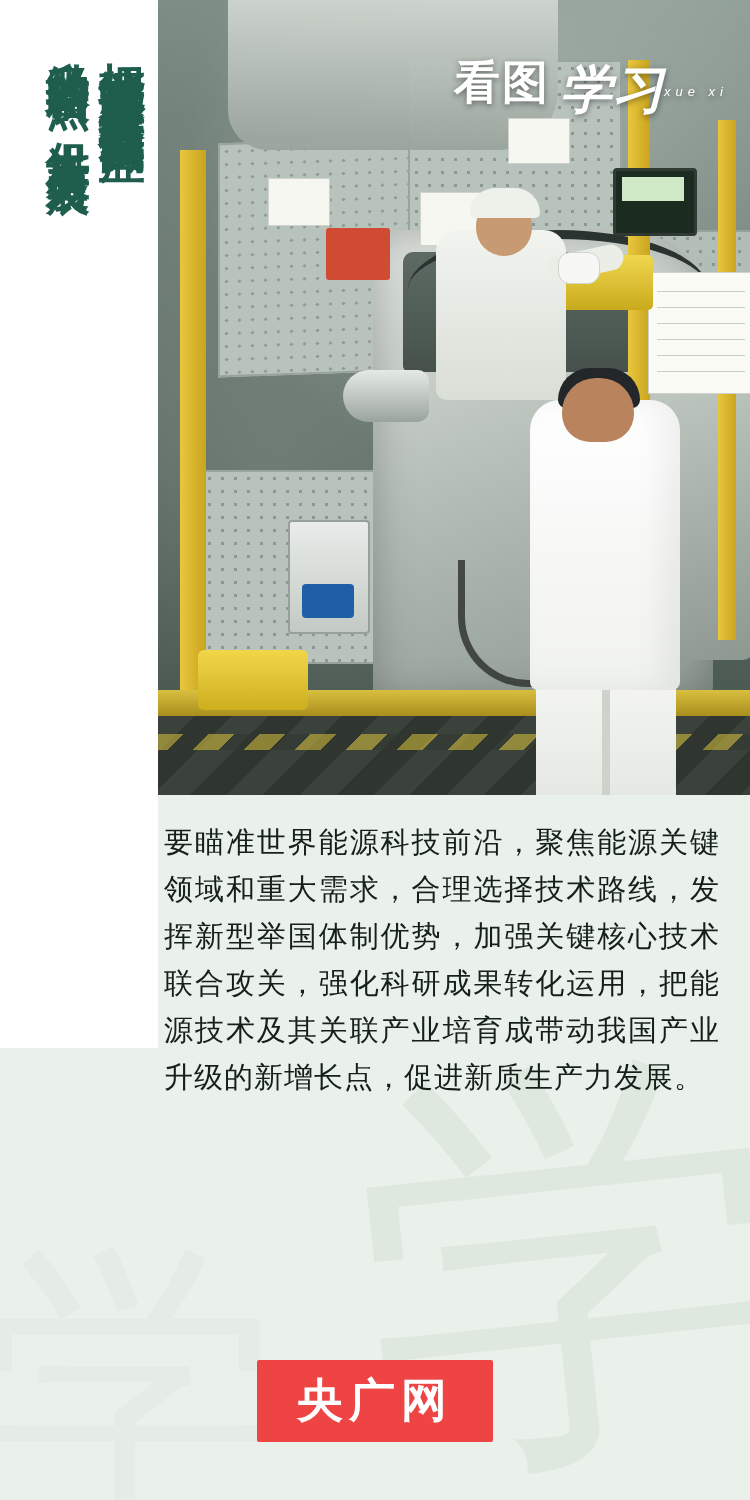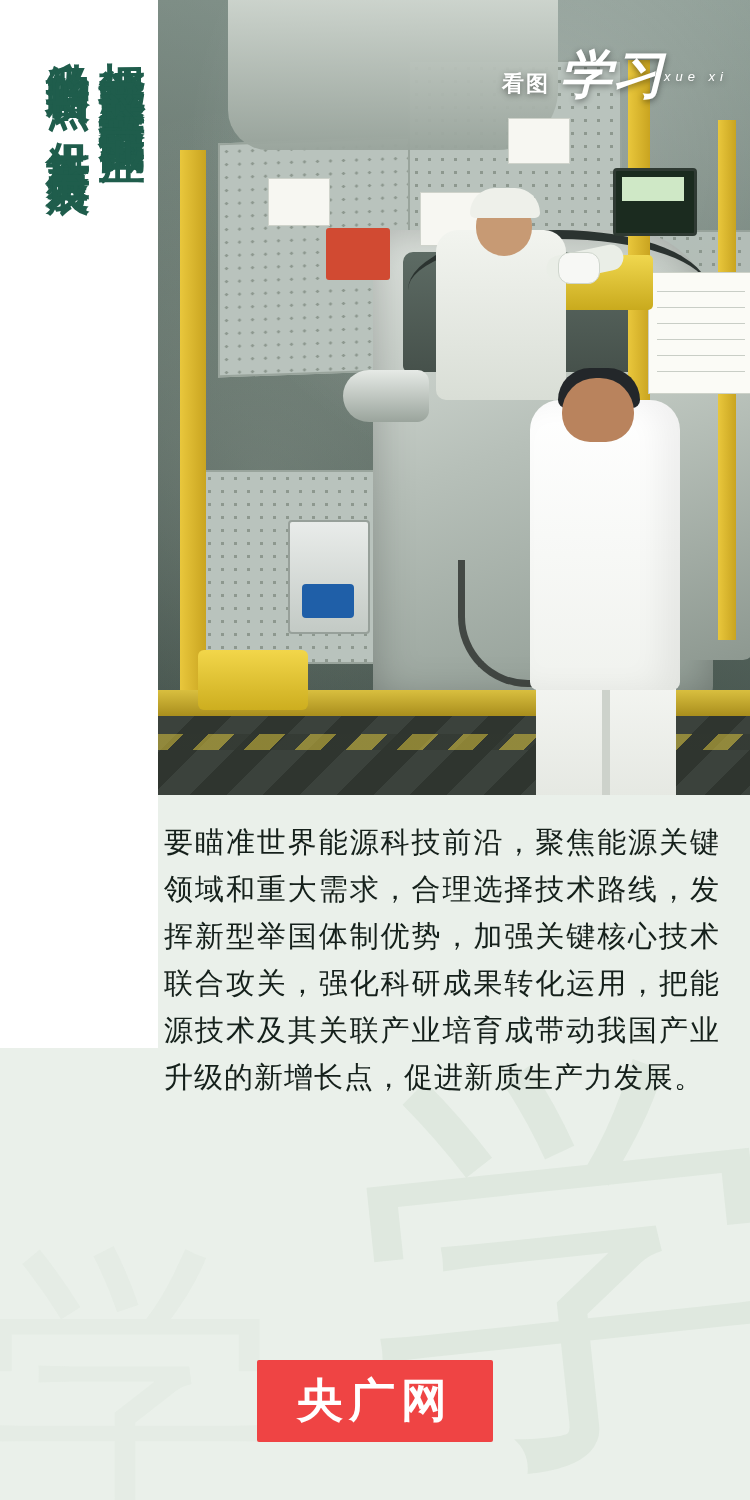--- a/index.html
+++ b/index.html
@@ -188,21 +188,21 @@
   }
 
   
   .photo-logo{
     position:absolute;right:22px;top:52px;color:#ffffff;
     display:flex;align-items:flex-end;gap:10px;
     text-shadow:0 2px 6px rgba(0,0,0,.45);
   }
   .photo-logo .kt{
     font-family:Liberation Sans, sans-serif;
-    font-size:22px;letter-spacing:2px;font-weight:700;margin-left:24px;
+    font-size:46px;letter-spacing:2px;font-weight:700;margin-left:24px;
   }
   .photo-logo .xx{
     font-family:"Liberation Serif","DejaVu Serif",serif;
     font-size:52px;font-weight:700;font-style:italic;line-height:.9;
   }
   .photo-logo .pin{
     font-size:13px;letter-spacing:5px;text-align:left;margin-top:2px;font-style:italic;
   }
 
   

